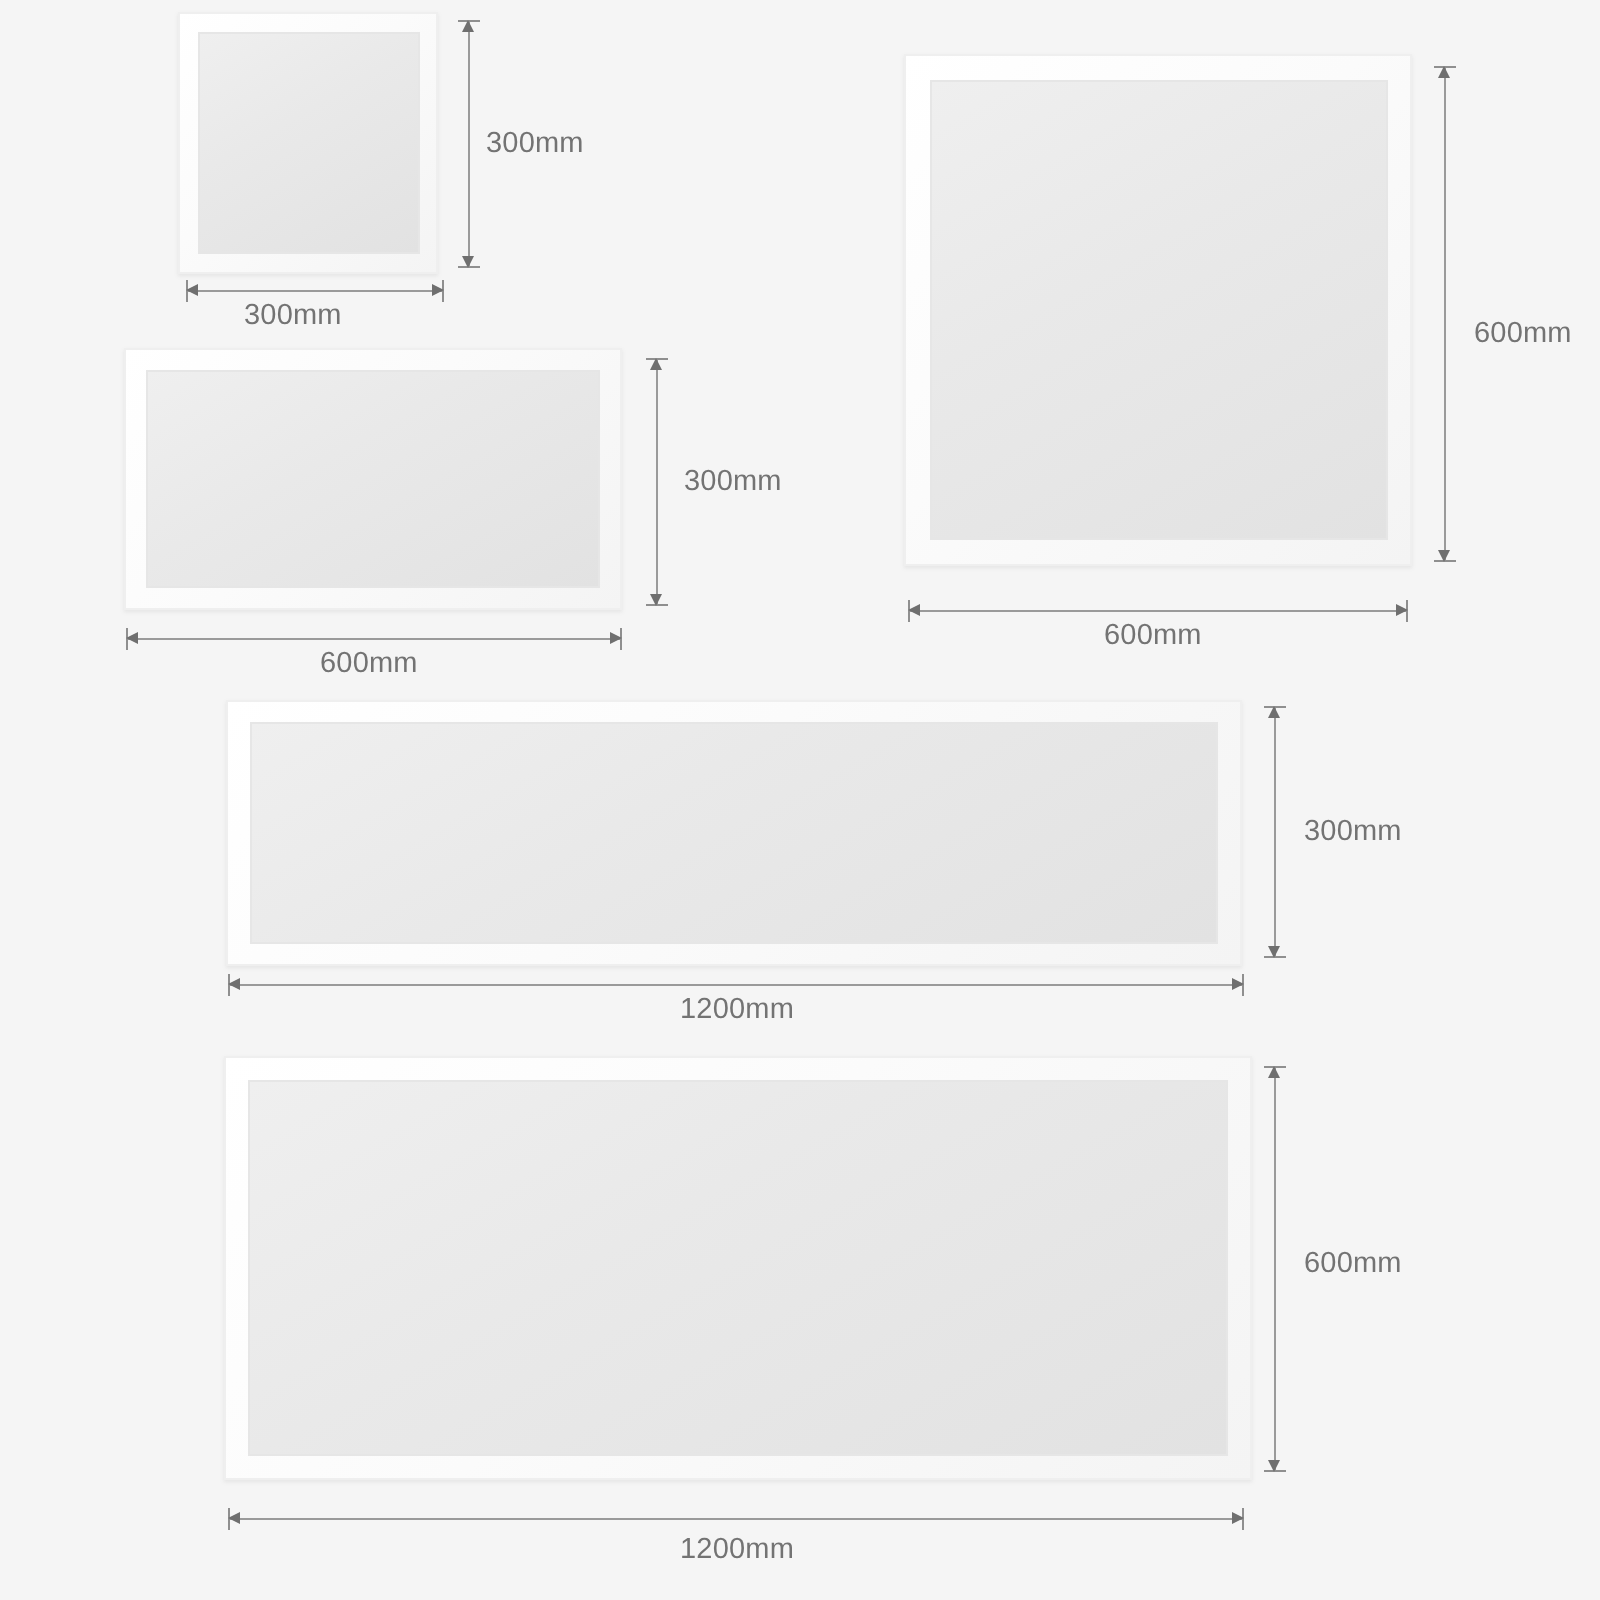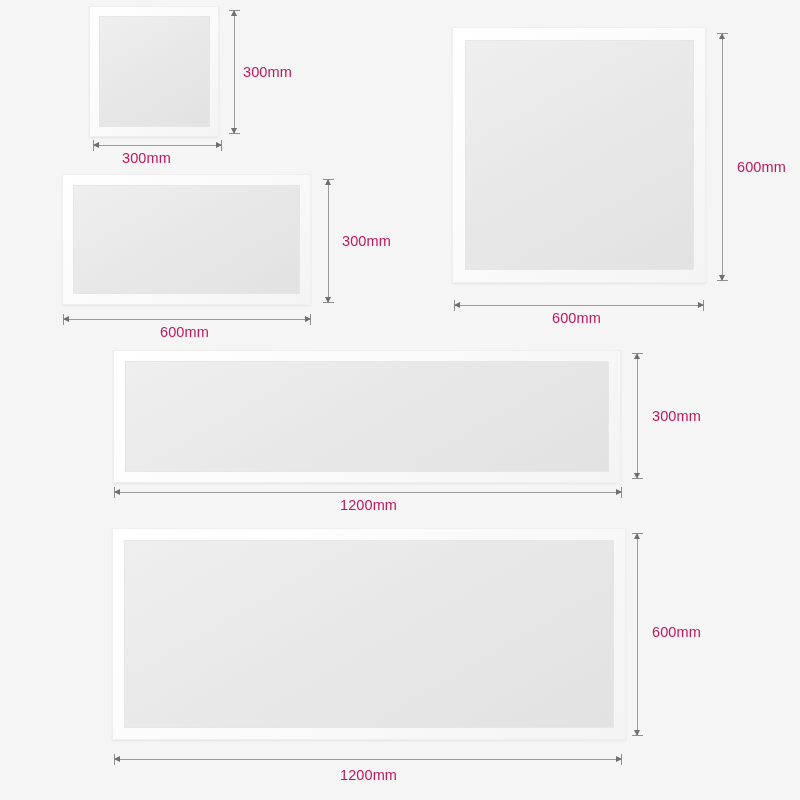--- a/index.html
+++ b/index.html
@@ -98,21 +98,21 @@
   .tick-v {
     position: absolute;
     width: 1px;
     height: 11px;
     background: #8f8f8f;
     top: -5px;
   }
 
   .dim-label {
     position: absolute;
-    color: #be185d;
+    color: #737373;
     font-size: 14.5px;
     letter-spacing: 0.1px;
     white-space: nowrap;
     line-height: 1;
   }
 </style>
 </head>
 <body>
 
 <div id="diagram-root">

